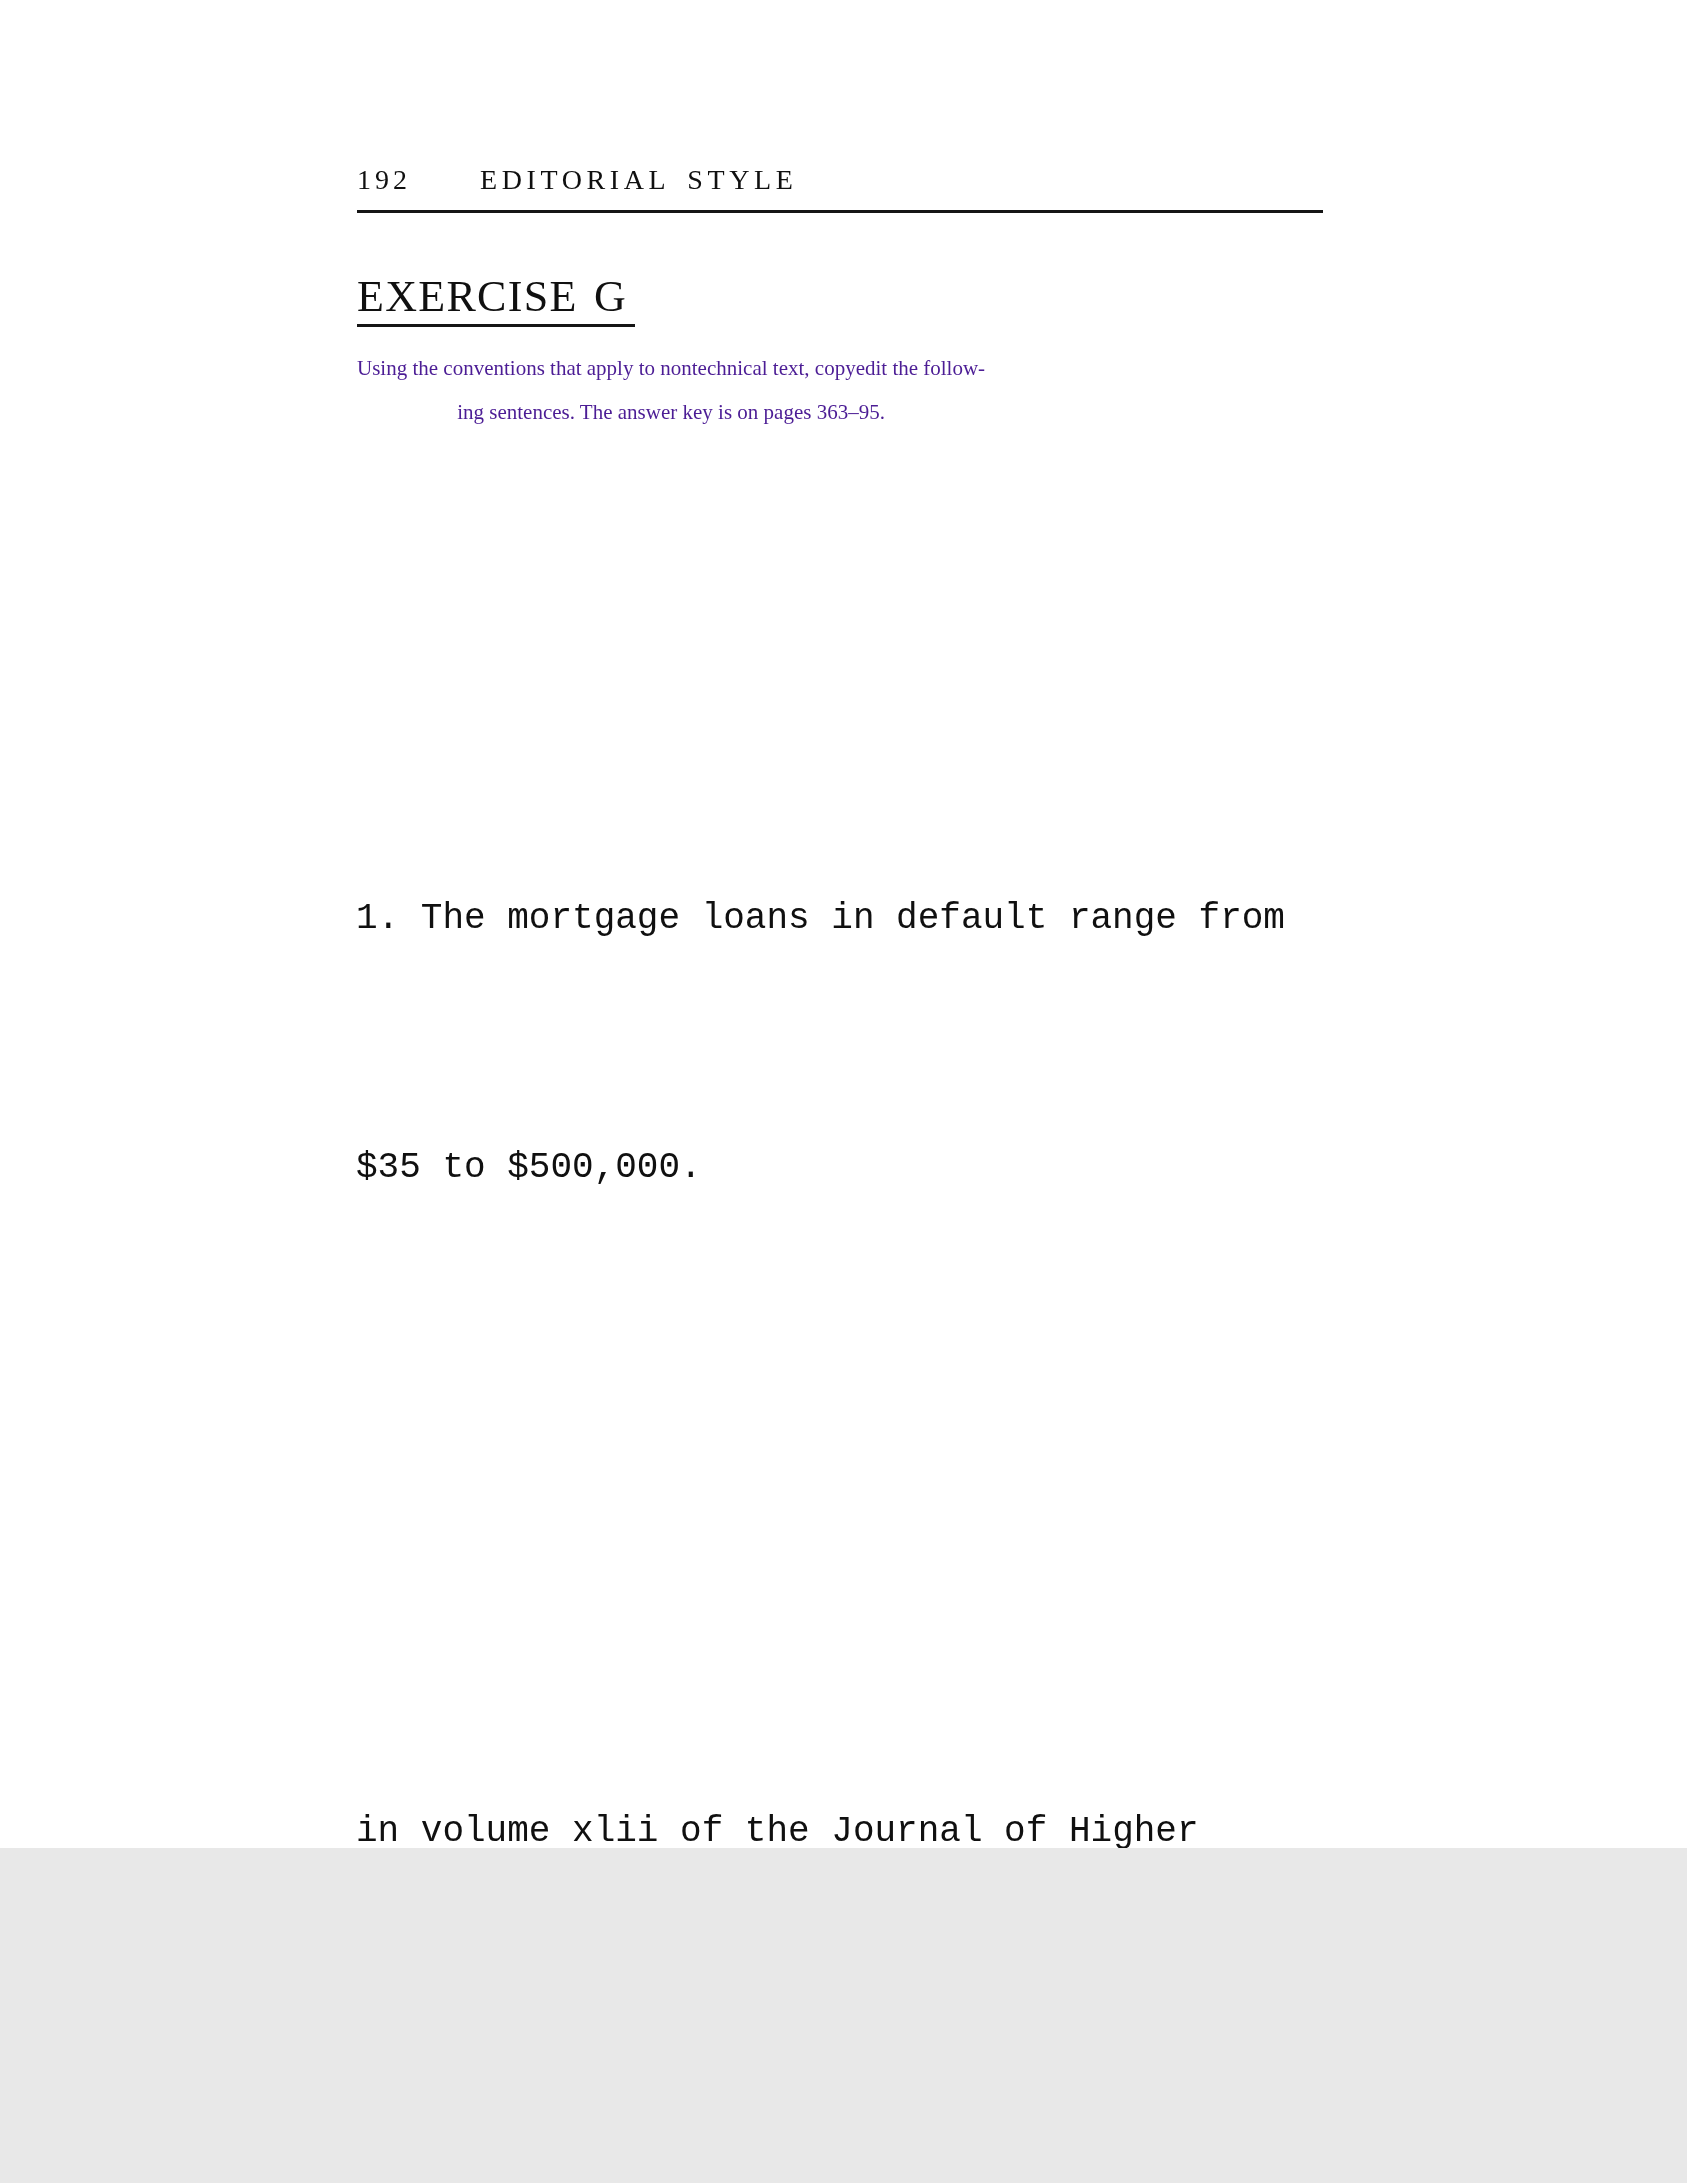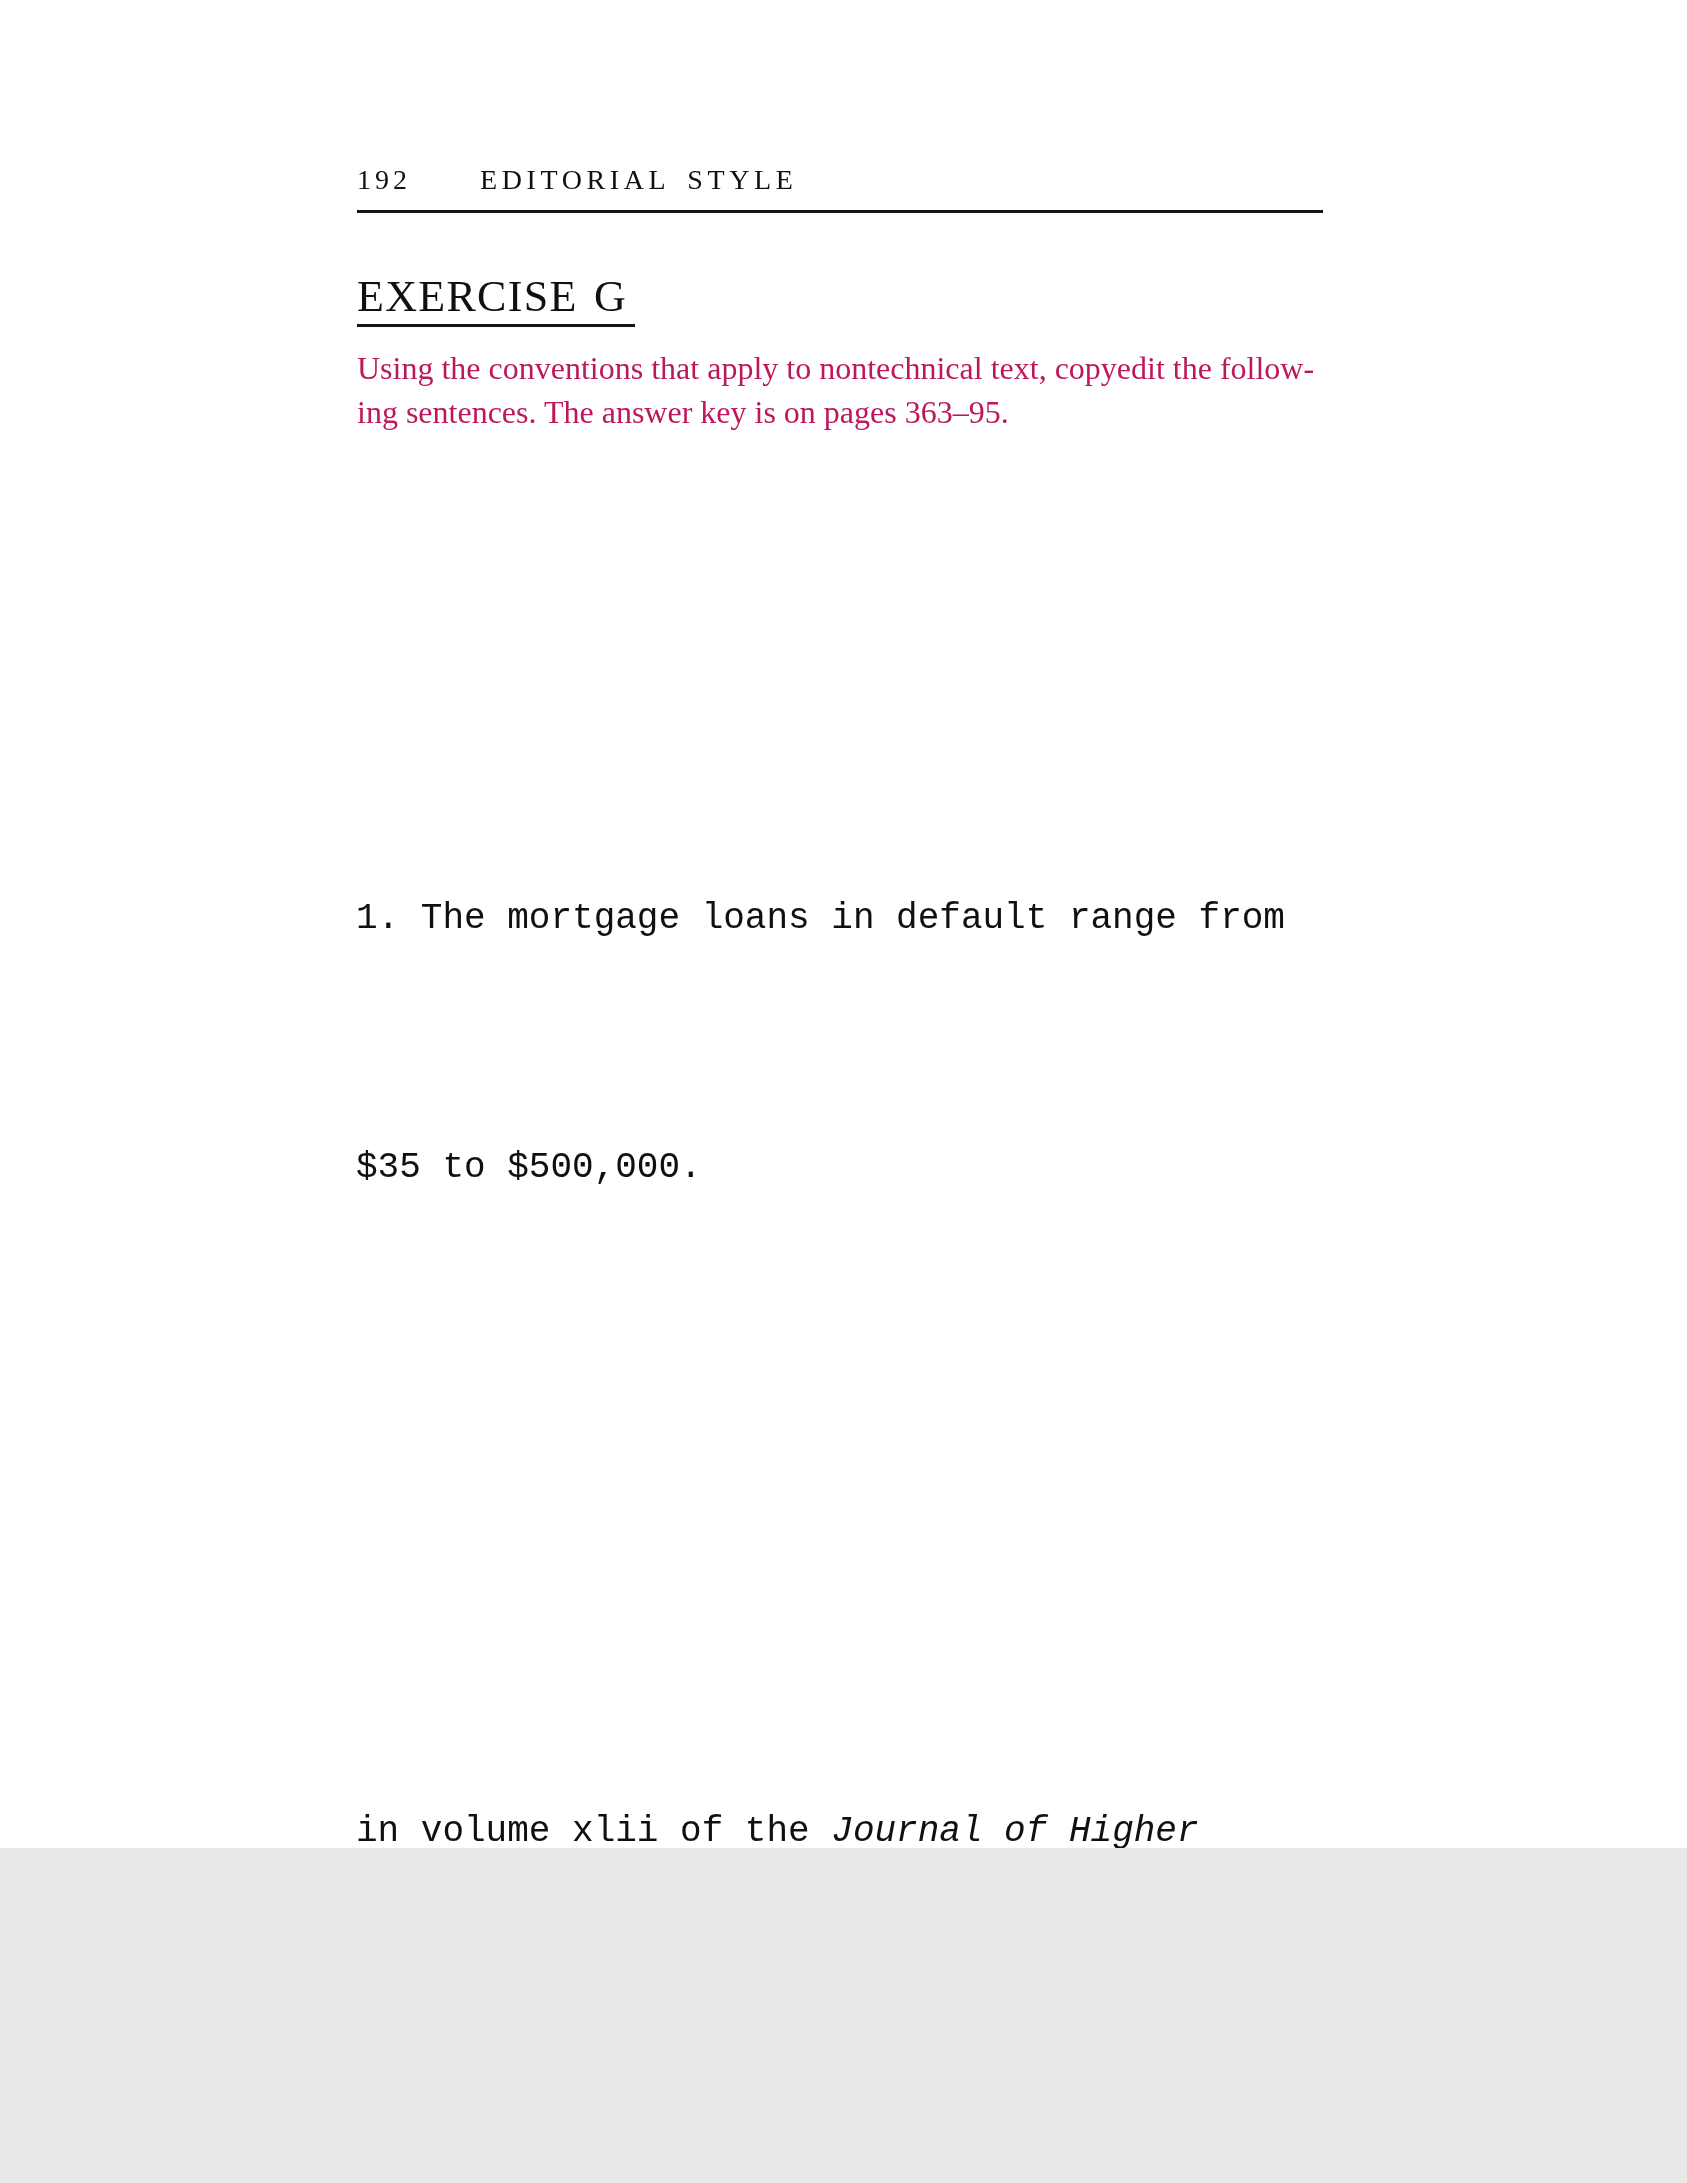--- a/index.html
+++ b/index.html
@@ -61,41 +61,42 @@
     border-bottom: 3.3px solid #151515;
     display: inline-block;
   }
 
   
   .intro {
     position: absolute;
     left: 357px;
     top: 346px;
     margin: 0;
-    font-size: 32px;
+    font-size: 21px;
     line-height: 44px;
     white-space: nowrap;
-    color: #be185d;
+    color: #4c1d95;
+    text-align: center;
   }
   .intro-line { display: block; }
 
   
   .sentences {
     position: absolute;
     left: 356px;
     top: 462px;
     font-family: "Liberation Mono", monospace;
     font-size: 36px;
     line-height: 83px;
     white-space: pre;
     color: #101010;
   }
   .mline { display: block; min-height: 83px; }
   .seg { white-space: pre; margin-top: 24px; }
-  .it { font-style: italic; }
+  .it { }
 </style>
 </head>
 <body>
 
 <div class="page">
 
   <header class="running-head">
     <span class="pagenum">192</span><span class="runtitle">EDITORIAL STYLE</span>
   </header>
 

